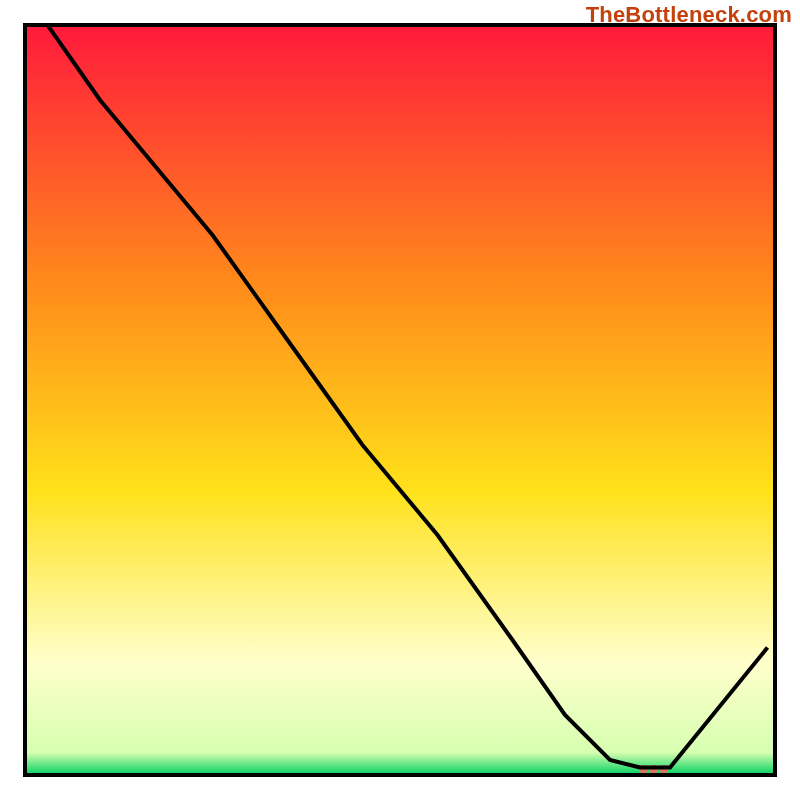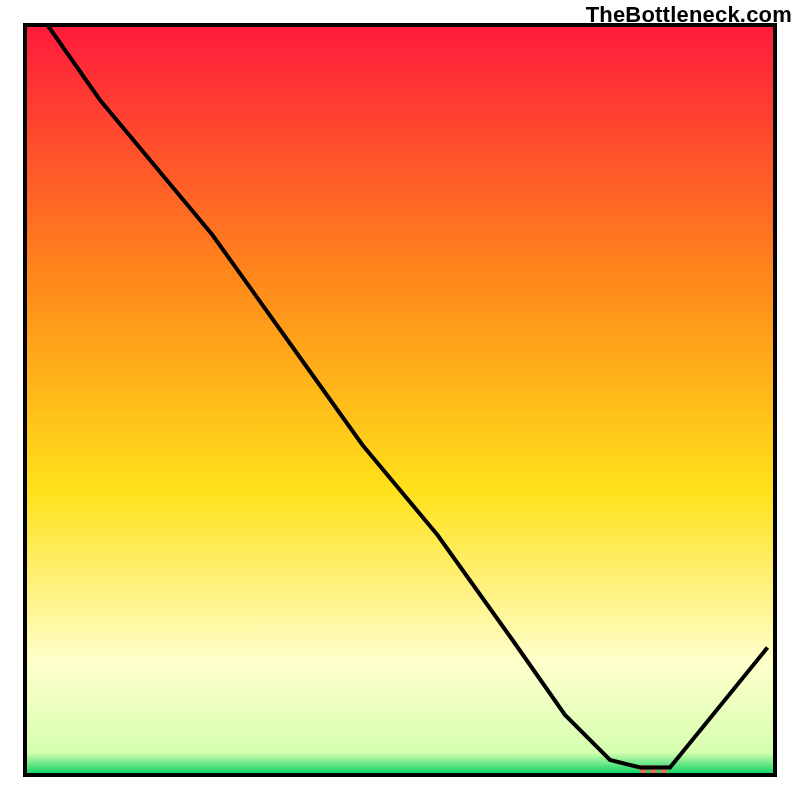--- a/index.html
+++ b/index.html
@@ -15,21 +15,21 @@
     position: relative;
     width: 800px;
     height: 800px;
   }
   .watermark {
     position: absolute;
     top: 2px;
     right: 8px;
     font-size: 22px;
     font-weight: 600;
-    color: #000000;
+    color: #c2410c;
     letter-spacing: 0.2px;
     z-index: 10;
   }
   svg.plot {
     position: absolute;
     top: 0;
     left: 0;
   }
 </style>
 </head>

